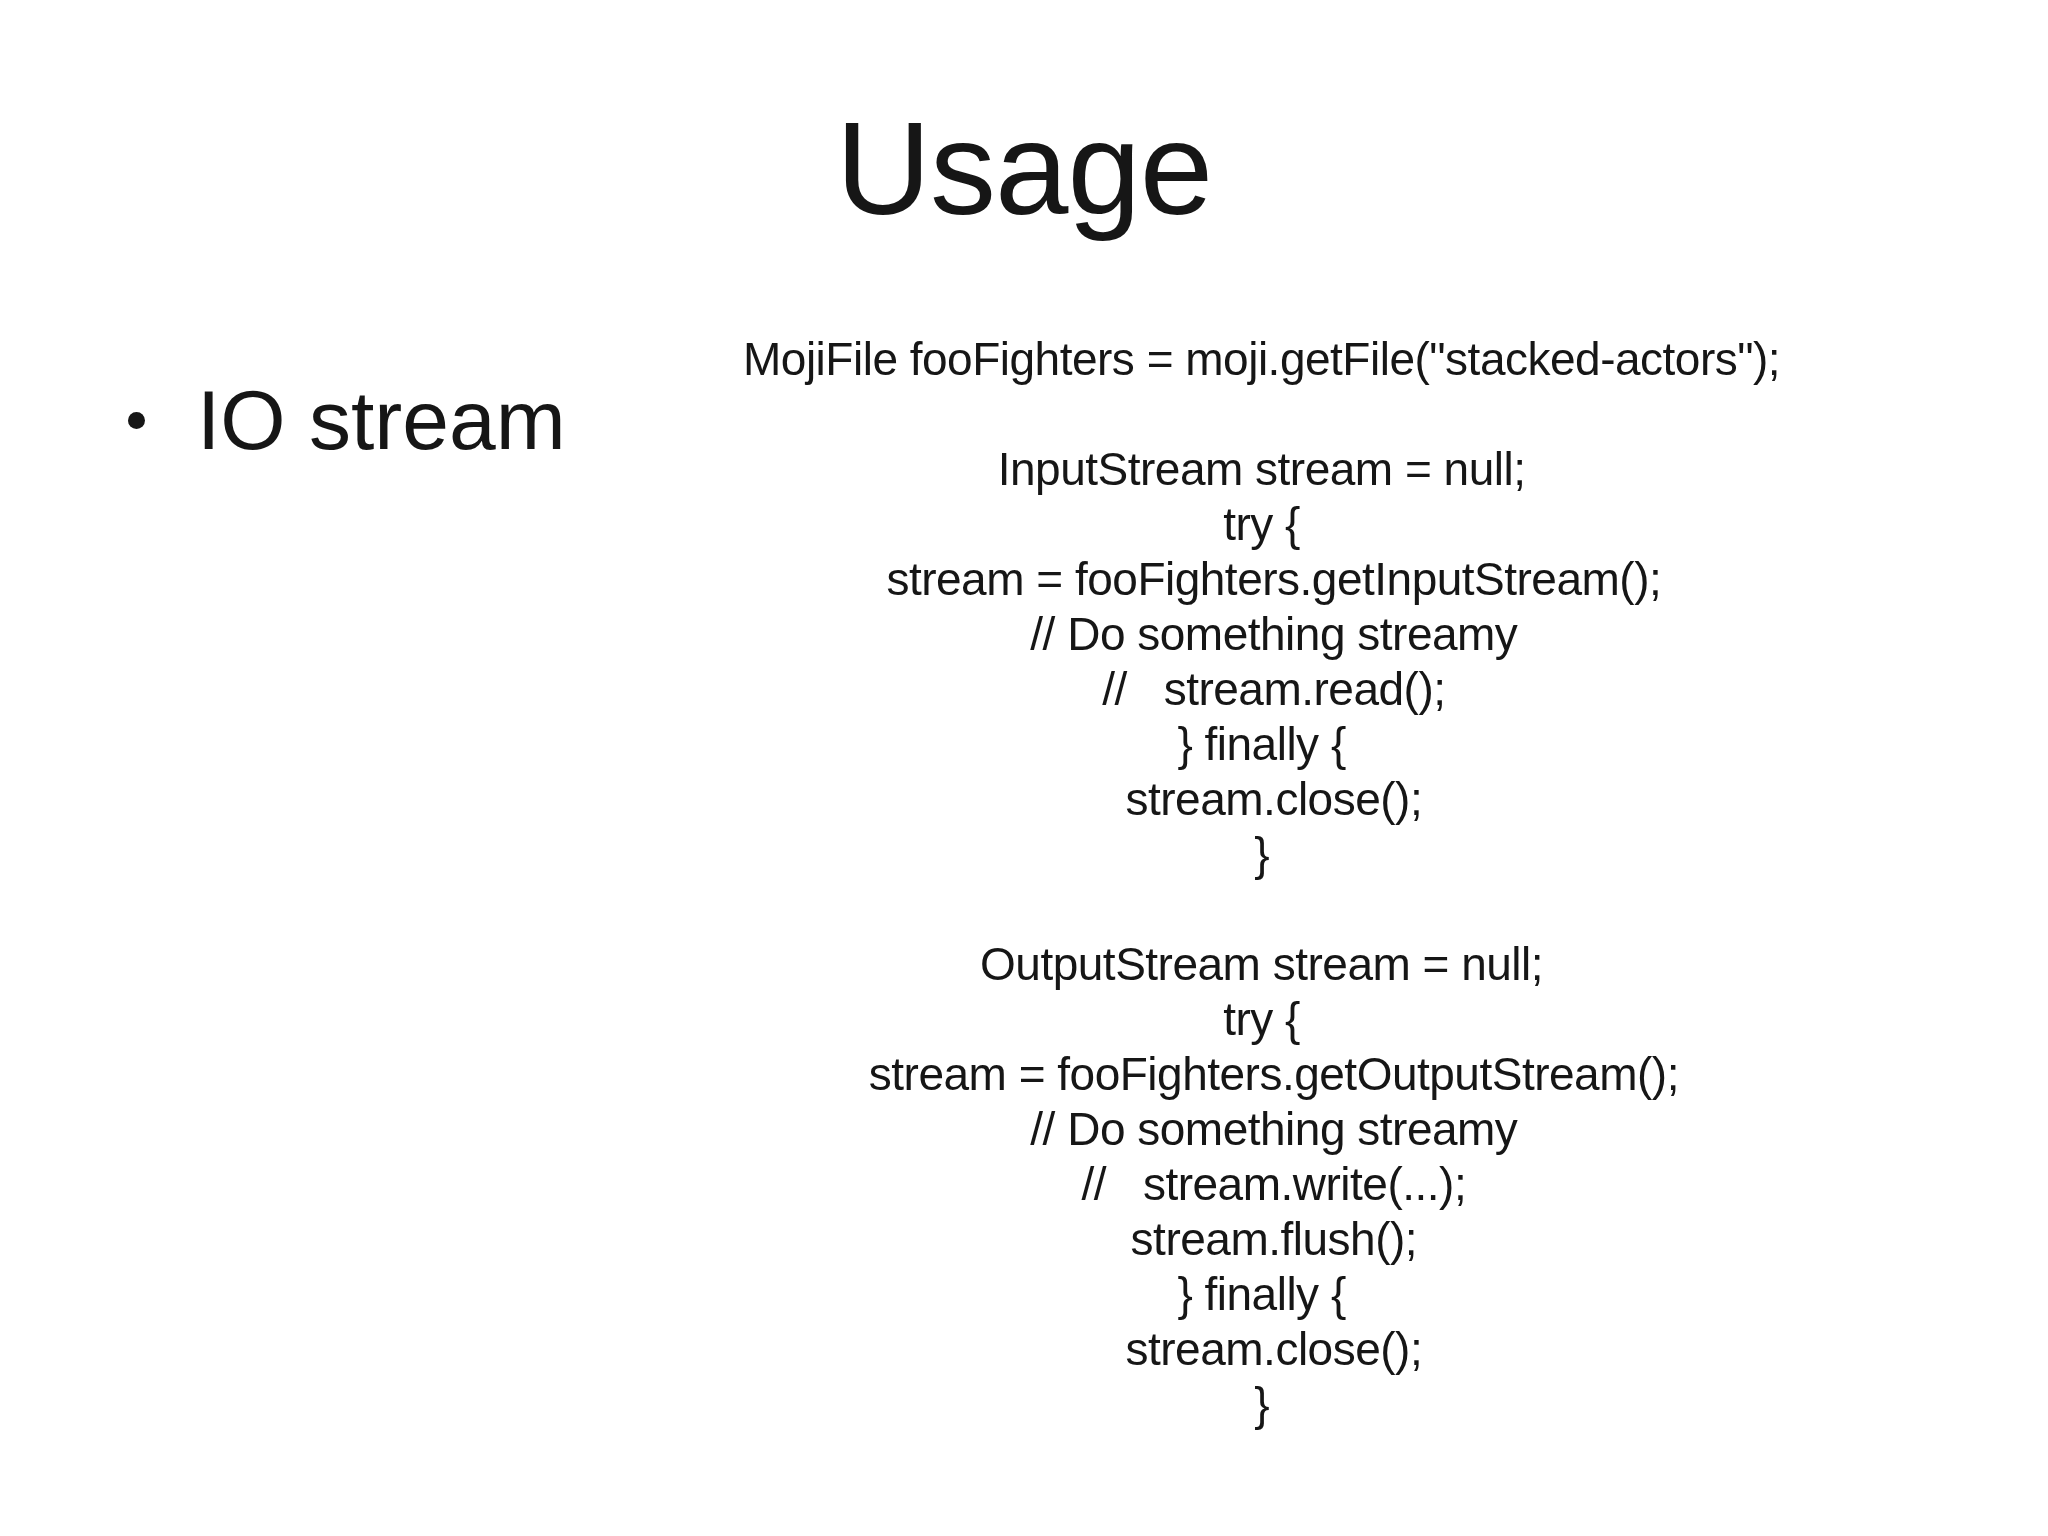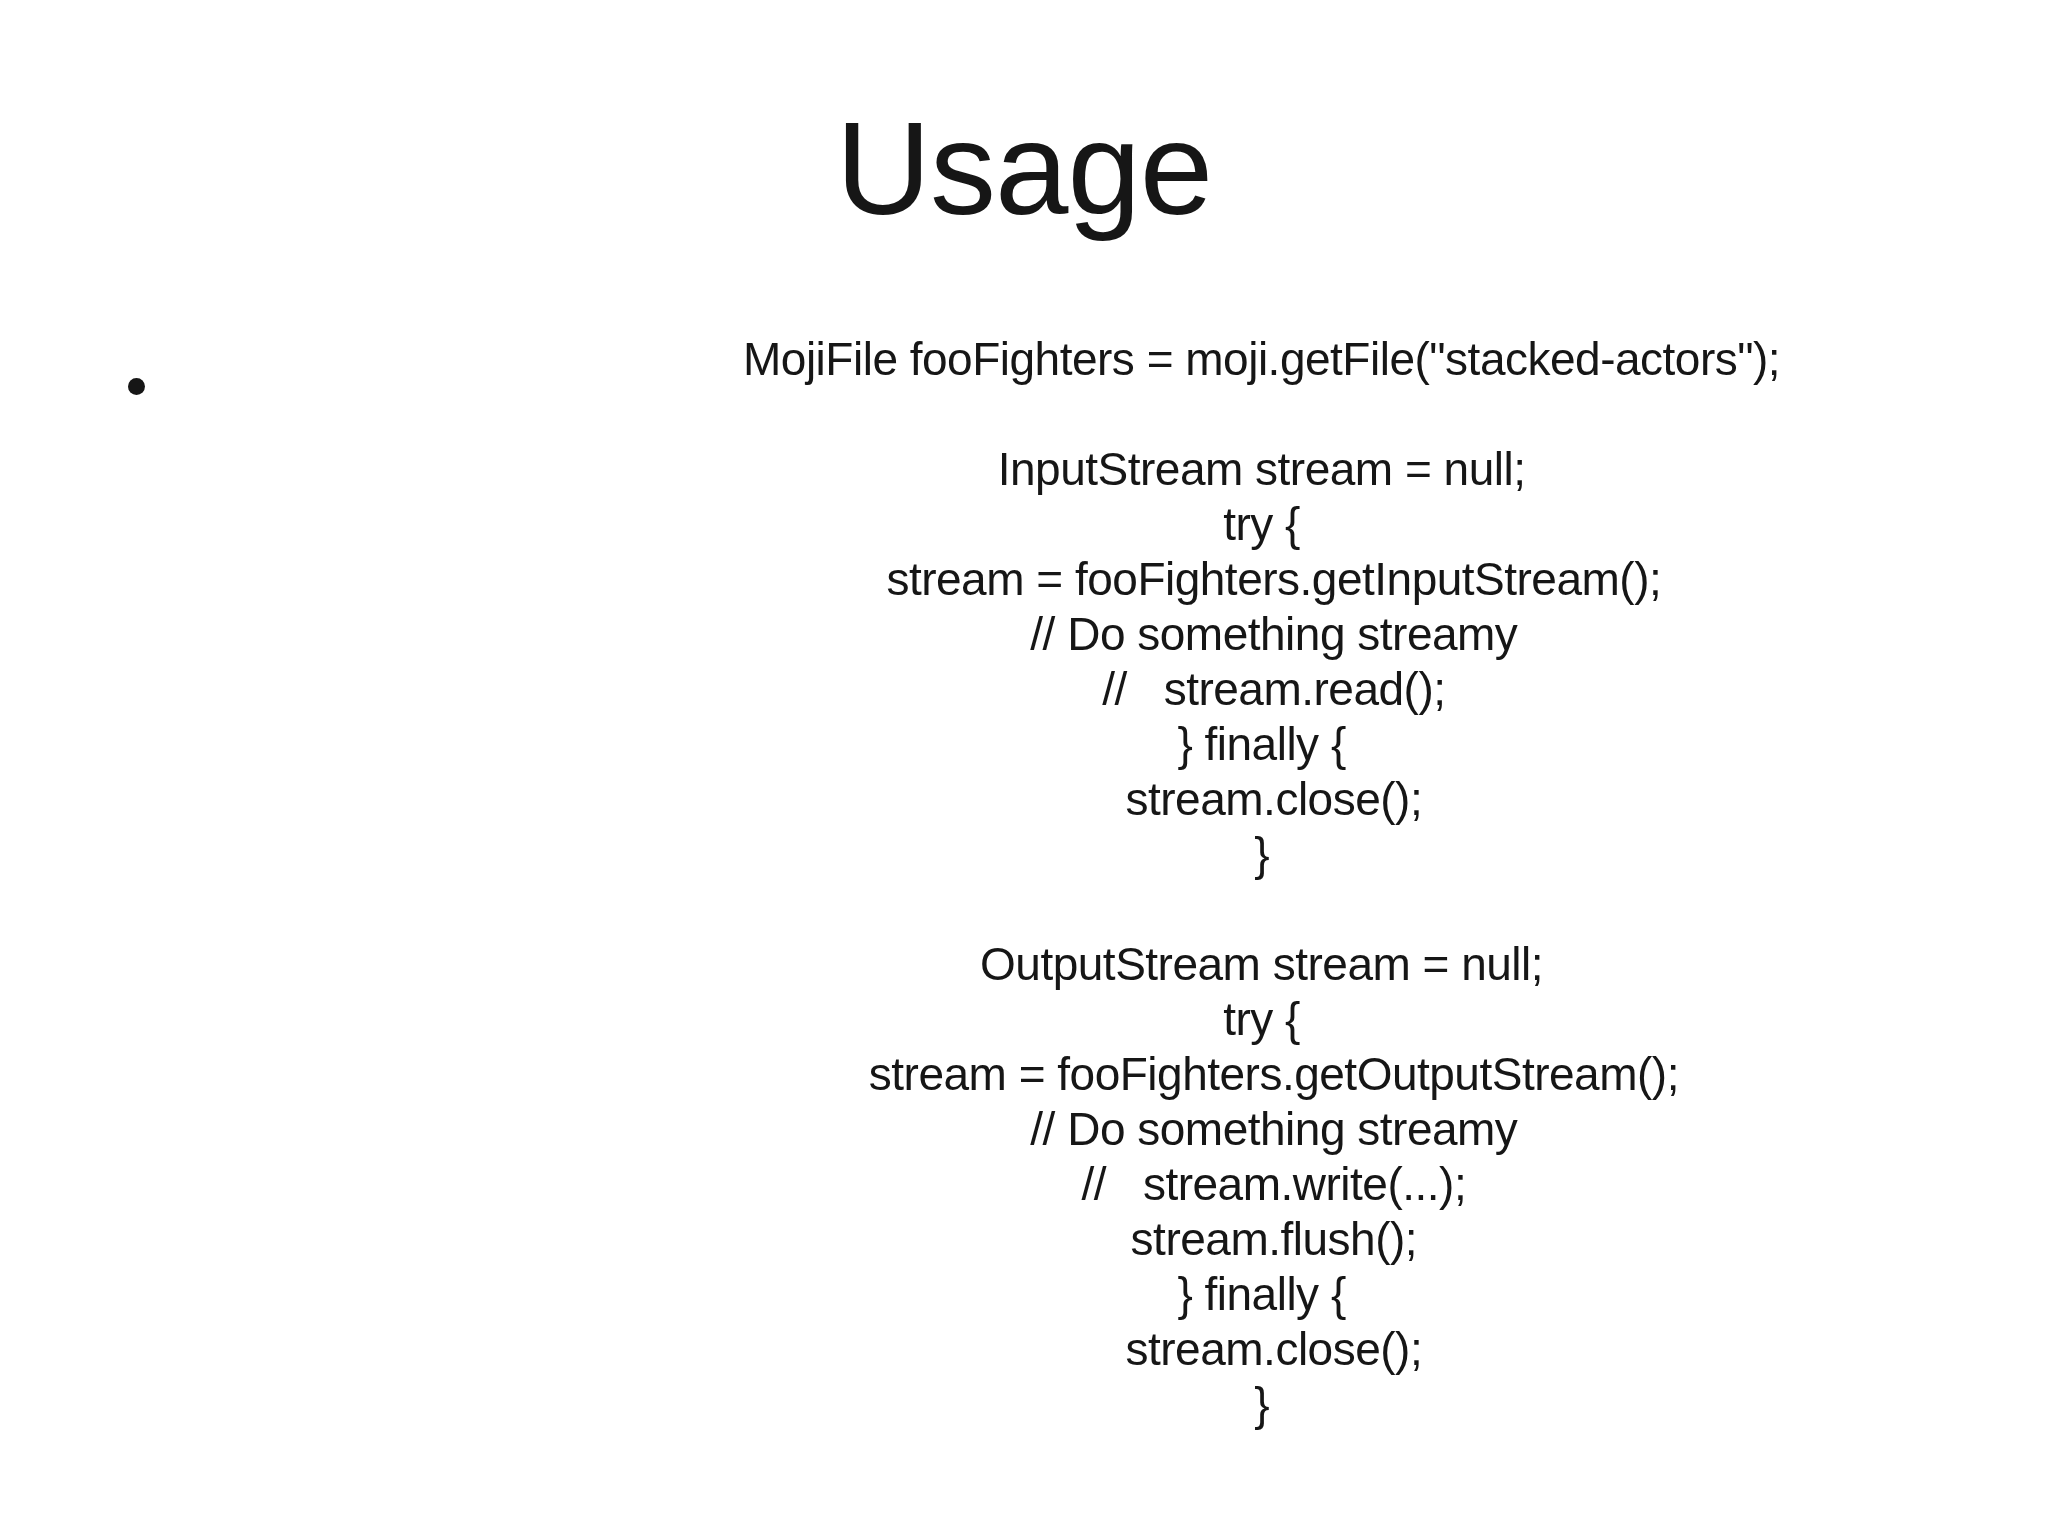--- a/index.html
+++ b/index.html
@@ -67,17 +67,18 @@
 </style>
 </head>
 <body>
 
 <div class="slide">
 
   <div class="slide-title">Usage</div>
 
   <div class="bullet-row">
     <span class="bullet-dot"></span>
+    <span class="bullet-text">IO stream</span>
   </div>
 
   <div class="code-block"><div class="code-line">MojiFile fooFighters = moji.getFile("stacked-actors");</div><div class="code-line"> </div><div class="code-line">InputStream stream = null;</div><div class="code-line">try {</div><div class="code-line">  stream = fooFighters.getInputStream();</div><div class="code-line">  // Do something streamy</div><div class="code-line">  //   stream.read();</div><div class="code-line">} finally {</div><div class="code-line">  stream.close();</div><div class="code-line">}</div><div class="code-line"> </div><div class="code-line">OutputStream stream = null;</div><div class="code-line">try {</div><div class="code-line">  stream = fooFighters.getOutputStream();</div><div class="code-line">  // Do something streamy</div><div class="code-line">  //   stream.write(...);</div><div class="code-line">  stream.flush();</div><div class="code-line">} finally {</div><div class="code-line">  stream.close();</div><div class="code-line">}</div></div>
 
 </div>
 
 </body></html>

